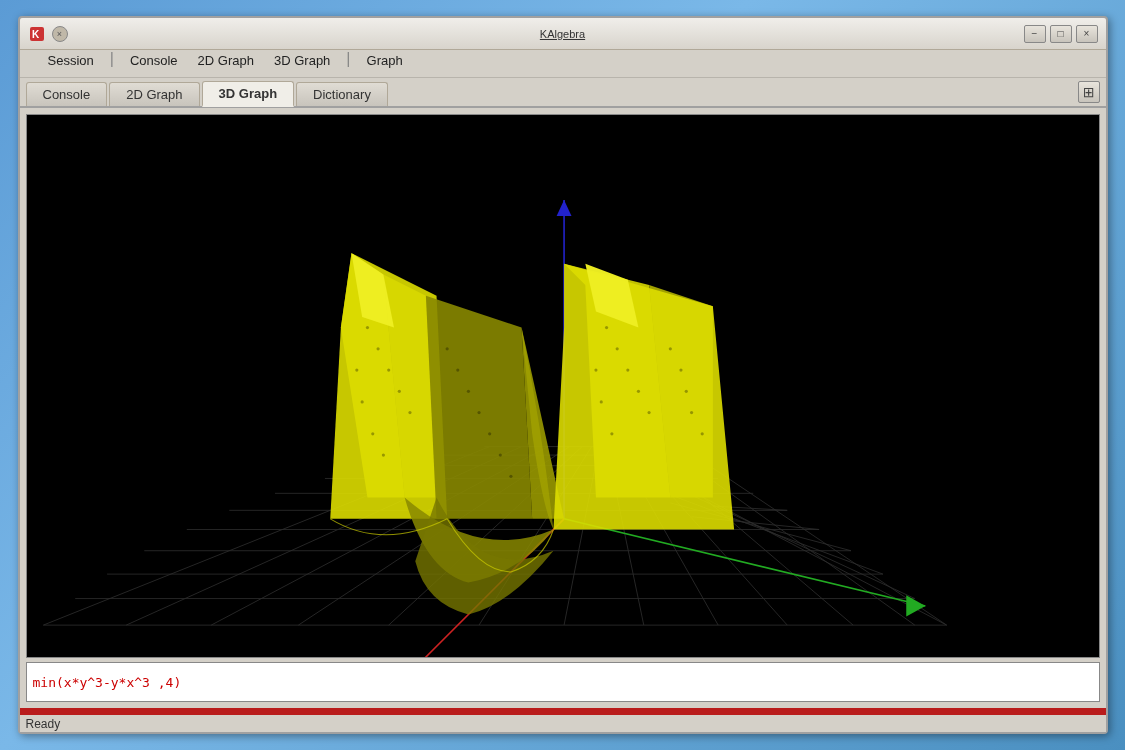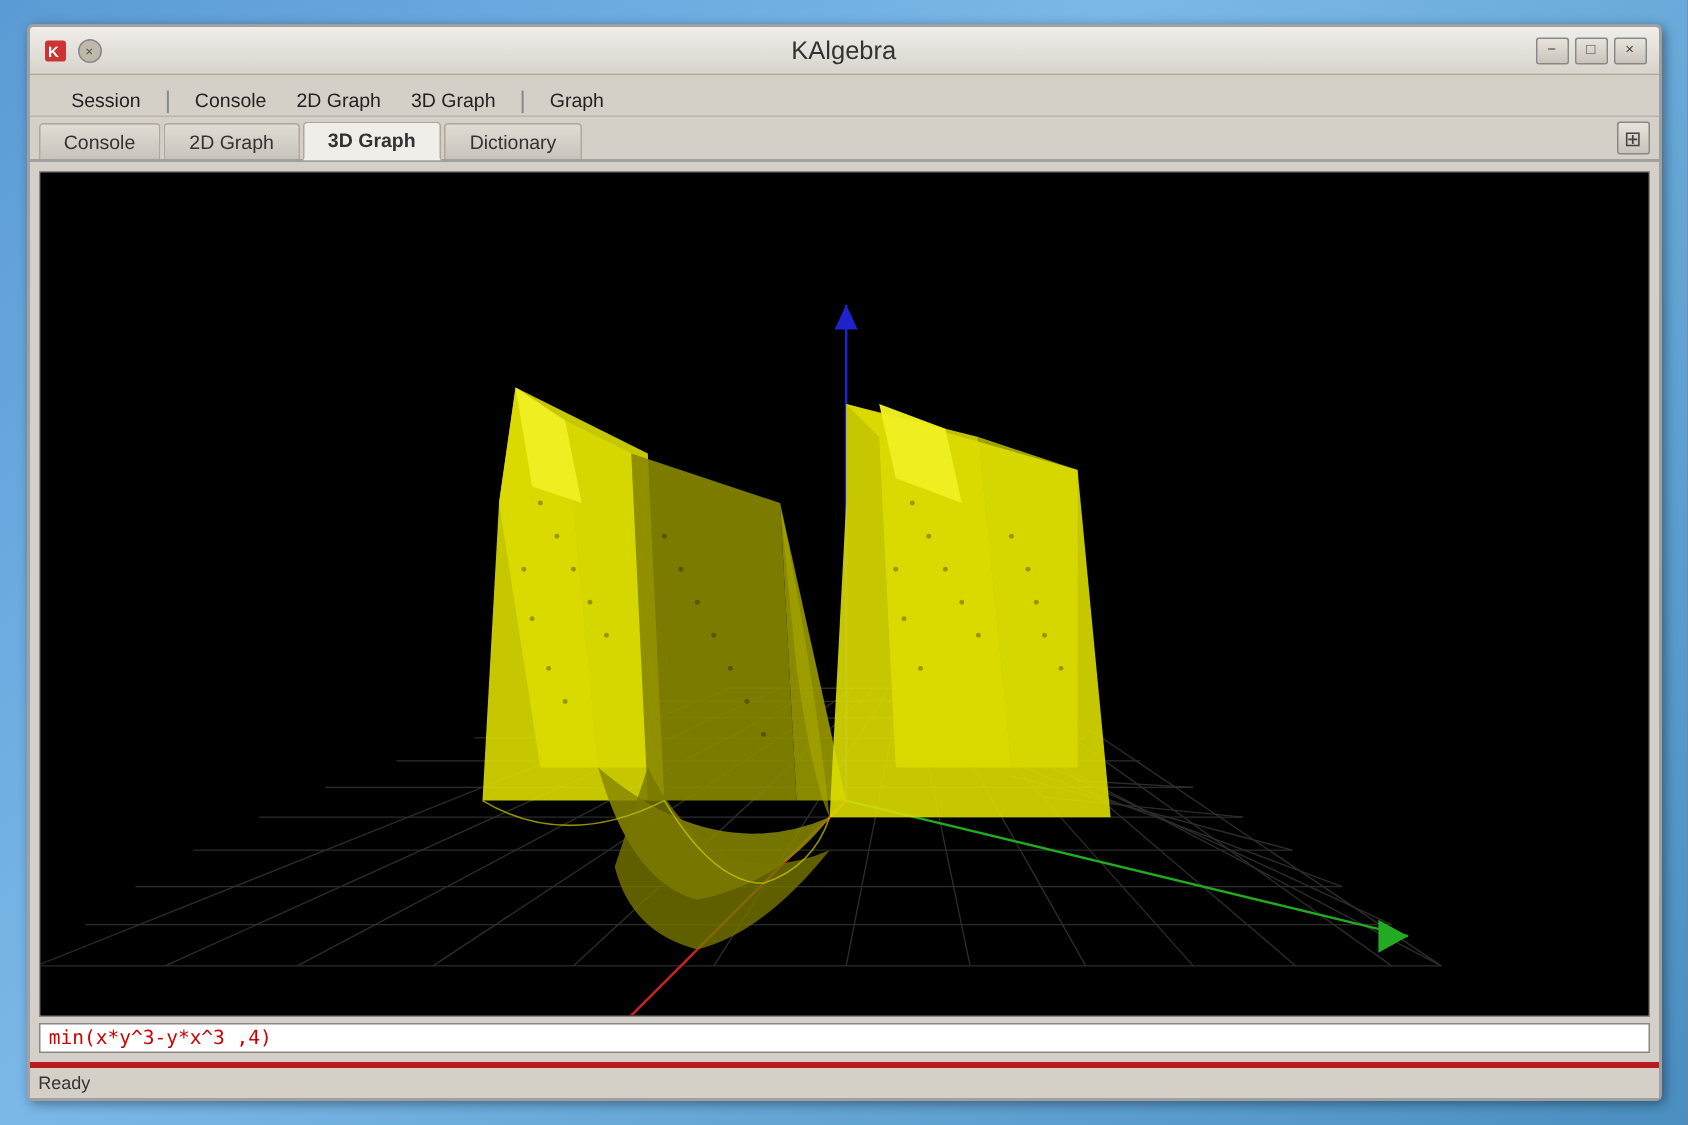--- a/index.html
+++ b/index.html
@@ -66,23 +66,24 @@
       align-items: center;
       justify-content: center;
       font-size: 9px;
       color: #555;
     }
 
     .title-text {
       position: absolute;
       left: 50%;
       transform: translateX(-50%);
-      font-size: 17px;
+      font-size: 11px;
       color: #333;
       font-weight: normal;
+      text-decoration: underline;
     }
 
     .title-bar-right {
       display: flex;
       align-items: center;
       gap: 4px;
     }
 
     .win-btn {
       width: 22px;
@@ -95,21 +96,21 @@
       align-items: center;
       justify-content: center;
       font-size: 10px;
       color: #444;
     }
 
     .menu-bar {
       background: #d4d0c8;
       height: 28px;
       display: flex;
-      align-items: flex-end;
+      align-items: flex-start;
       padding: 0 20px;
       gap: 4px;
       border-bottom: 1px solid #b8b4ac;
     }
 
     .menu-separator {
       color: #888;
       font-size: 16px;
       margin: 0 4px;
     }
@@ -182,41 +183,41 @@
 
     .graph-canvas {
       flex: 1;
       background: #000;
       border: 1px solid #888;
       position: relative;
       overflow: hidden;
     }
 
     .formula-bar {
-      height: 20px;
+      height: 40px;
       background: #fff;
       border: 1px solid #888;
       display: flex;
       align-items: center;
       padding: 0 6px;
     }
 
     .formula-text {
       font-size: 13px;
       color: #cc0000;
       font-family: monospace;
     }
 
     .status-bar {
       height: 24px;
       background: #d4d0c8;
       display: flex;
       align-items: center;
       padding: 0 6px;
-      border-top: 4px solid #b91c1c;
+      border-top: 7px solid #b91c1c;
     }
 
     .status-text {
       font-size: 12px;
       color: #333;
     }
 
     
     .graph-svg {
       width: 100%;

